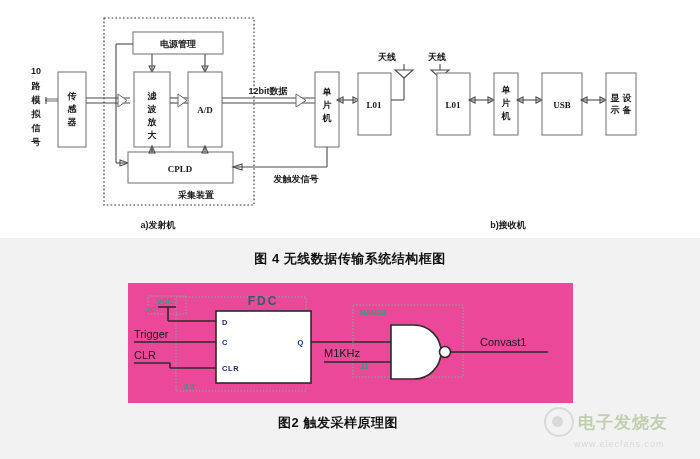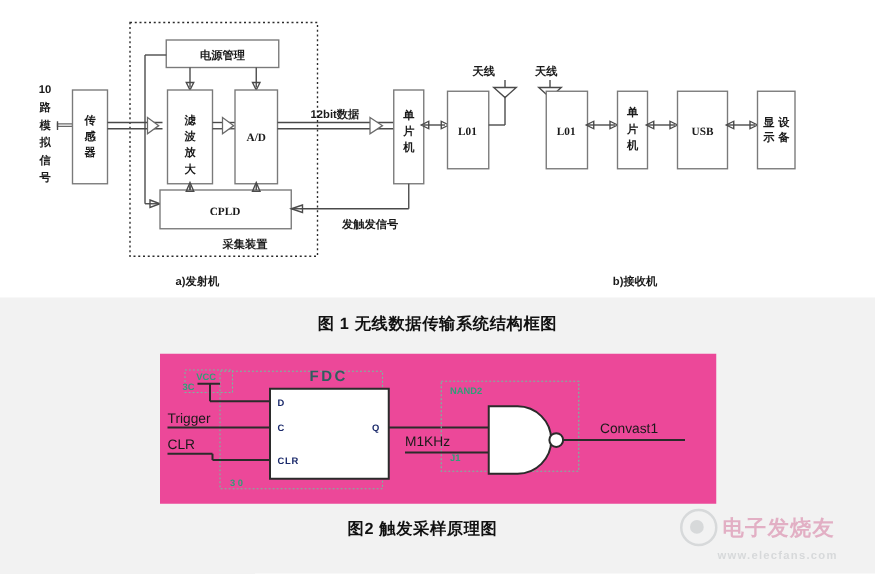--- a/index.html
+++ b/index.html
@@ -83,26 +83,26 @@
     margin-right: 4px;
     flex: none;
   }
   #watermark .wm-logo::after {
     content:"";
     position:absolute; left:6px; top:7px;
     width:11px; height:11px; border-radius:50%;
     background:#9aa0a6;
   }
   #watermark .wm-cn {
-    font-size: 17px; font-weight: bold; color:#be185d;
+    font-size: 17px; font-weight: bold; color:#4d7c0f;
     letter-spacing: 1px; line-height: 1;
   }
   #watermark .wm-url {
     font-size: 9px; color:#9aa0a6; letter-spacing: 1px;
-    margin-top: 2px; margin-left: 30px; font-weight: bold;
+    margin-top: 2px; margin-left: 30px;
   }
 
   
   text { font-family: "Liberation Sans", "DejaVu Sans", sans-serif; fill:#1a1a1a; }
   .cnlbl { font-size: 9px; font-weight: bold; }
   .cnlbl-v { font-size: 9px; font-weight: bold; }
   .enlbl { font-size: 9px; font-weight: bold; font-family:"Liberation Serif","DejaVu Serif",serif; }
   .caplbl { font-size: 9px; font-weight: bold; }
   .boxrect { fill:#ffffff; stroke:#7a7a7a; stroke-width:1.1; }
   .wire { stroke:#4a4a4a; stroke-width:1.1; fill:none; }
@@ -298,21 +298,21 @@
         <text class="cnlbl-v" x="627" y="113" text-anchor="middle">备</text>
       </g>
 
       <text class="caplbl" x="158" y="228" text-anchor="middle" font-size="10">a)发射机</text>
       <text class="caplbl" x="508" y="228" text-anchor="middle" font-size="10">b)接收机</text>
     </svg>
   </div>
 
   <div id="gray-band"></div>
 
-  <div id="fig1-caption">图 1 无线数据传输系统结构框图</div>
+  <div id="fig1-caption">图 4 无线数据传输系统结构框图</div>
 
   <div id="fig2-panel">
     <svg id="fig2-svg" width="445" height="120" viewBox="0 0 445 120">
 
       <rect class="f2dot" x="48" y="14" width="130" height="94"></rect>
       <rect class="f2dot" x="20" y="13" width="38" height="18"></rect>
 
       <text class="f2green" x="29" y="21">VCC</text>
       <text class="f2green" x="18" y="29">3C</text>
 

